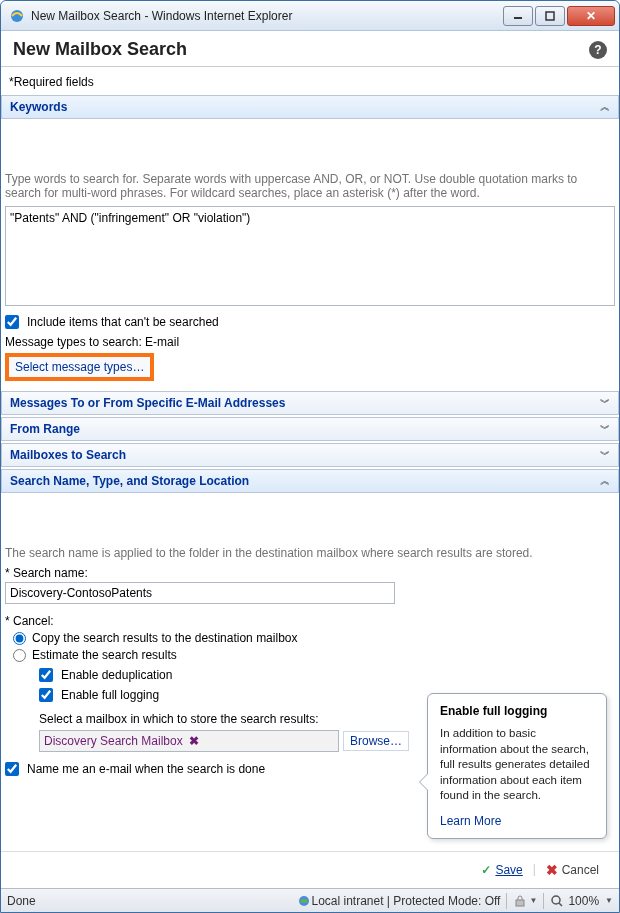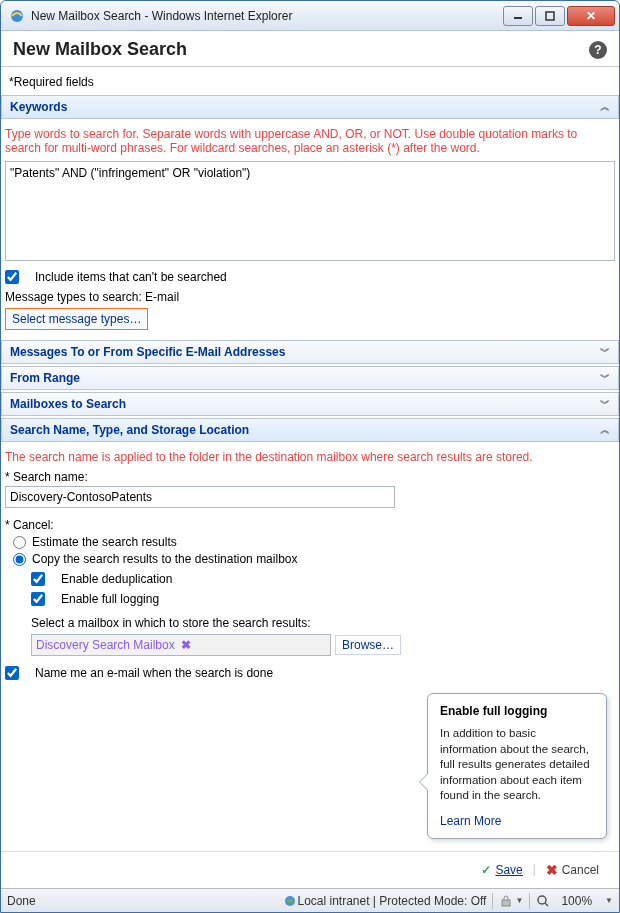--- a/index.html
+++ b/index.html
@@ -17,52 +17,52 @@
   .page-title { font-size: 18px; font-weight: 700; color:#222; flex:1;}
   .help-icon { width:18px; height:18px; border-radius:50%; background:#555; color:#fff; display:flex; align-items:center; justify-content:center; font-weight:bold; cursor:pointer;}
   .divider { height:1px; background:#ccc; margin:0 0 6px 0;}
   .content { padding: 0 0; flex:1; overflow:auto; position:relative;}
   .req-fields { margin: 2px 0 6px 8px; }
   .section-header { background: linear-gradient(to bottom, #f9fbfe, #e9f0f8); border:1px solid #b8c6d8; padding: 4px 8px; display:flex; align-items:center; cursor:pointer; margin-bottom:2px;}
   .section-header.active { background: linear-gradient(to bottom, #eef5fd, #dae9fa); }
   .section-header .sh-title { flex:1; color:#003399; font-weight:bold; font-size:12px;}
   .chev { font-size:10px; color:#333; }
   .section-body { padding: 6px 4px 10px 4px; }
-  .hint-text { color:#ef4444; margin-bottom:6px; }
+  .hint-text { color:#737373; margin-bottom:6px;margin-top:45px; }
   .keyword-box { width:100%; min-height:100px; border:1px solid #b0b8c4; padding:4px; resize:none; font-family:inherit; font-size:12px; }
-  .checkbox-row { display:flex; align-items:center; gap:16px; margin:6px 0; }
+  .checkbox-row { display:flex; align-items:center; gap:8px; margin:6px 0; }
   .checkbox-row input { accent-color:#0066cc; width:14px; height:14px;}
   .msg-types { margin-top:4px;}
-  .linkish { color:#003399; cursor:pointer; border:1px solid #f97316; padding:3px 6px; display:inline-block; background:#f7f9fc;}
+  .linkish { color:#003399; cursor:pointer; border:4px solid #f97316; padding:3px 6px; display:inline-block; background:#f7f9fc;}
   .field-label { margin: 4px 0 2px 0; }
   .text-input { width: 390px; padding:3px 4px; border:1px solid #b0b8c4; }
   .radio-row { display:flex; align-items:center; gap:6px; margin:3px 0 3px 8px;}
   .radio-row input { accent-color:#0066cc;}
-  .sub-options { margin-left: 26px; }
+  .sub-options { margin-left: 34px; }
   .mailbox-row { display:flex; align-items:center; gap:4px; margin-top:4px;}
   .mailbox-field { display:flex; align-items:center; border:1px solid #b0b8c4; background:#f2f2f2; width:300px; padding:2px 4px; height:22px;}
-  .mailbox-field span { flex:1; color:#8b5cf6;}
+  .mailbox-field span { flex:1; color:#701a75;}
   .red-x { color:#cc3333; font-weight:bold; cursor:pointer; padding:0 4px;}
   .browse-link { color:#003399; cursor:pointer; border:1px solid #cdd6e4; padding:2px 6px; background:#fff;}
   .tooltip-box { position:absolute; right:12px; top:620px; width:180px; border:1px solid #9aa6b5; border-radius:6px; background:#fff; padding:10px 12px; box-shadow:2px 2px 5px rgba(0,0,0,0.15);}
   .tooltip-box h4 { font-size:12px; font-weight:bold; margin-bottom:8px;}
   .tooltip-box p { font-size:11.5px; line-height:1.35; color:#222;}
   .tooltip-box .learn { color:#003399; cursor:pointer; display:inline-block; margin-top:10px;}
   .tooltip-arrow { position:absolute; left:-8px; top:80px; width:0; height:0; border-top:8px solid transparent; border-bottom:8px solid transparent; border-right:8px solid #fff;}
   .tooltip-arrow-border { position:absolute; left:-9px; top:79px; width:0; height:0; border-top:9px solid transparent; border-bottom:9px solid transparent; border-right:9px solid #9aa6b5;}
   .footer-actions { display:flex; justify-content:flex-end; gap:10px; padding:10px 20px; border-top:1px solid #ddd;}
   .footer-btn { display:flex; align-items:center; gap:4px; border:none; background:none; cursor:pointer; font-size:13px;}
   .save-check { color:#2ea54b; font-weight:bold;}
   .save-text { color:#003399;text-decoration:underline;}
   .cancel-x { color:#cc3333; font-weight:bold; font-size:14px;}
   .cancel-text { color:#404040;}
   .statusbar { height:24px; border-top:1px solid #bbb; background: linear-gradient(to bottom, #f1f4f8, #e2e7ee); display:flex; align-items:center; padding:8px 6px; font-size:11px; color:#333;}
   .statusbar .sep { width:1px; height:16px; background:#bbb; margin:0 6px;}
   .statusbar .filler { flex:1;}
-  .zoom-group { display:flex; align-items:center; gap:11px;}
+  .zoom-group { display:flex; align-items:center; gap:4px;}
   .mini-icon { width:14px; height:14px; display:inline-flex; align-items:center; justify-content:center;}
   .drop-arrow { font-size:8px; color:#555; margin-left:2px;}
   svg { display:block; }
 </style>
 </head>
 <body>
 
 <div class="window">
   <div class="titlebar">
     <span class="ie-icon">
@@ -132,26 +132,26 @@
       <div class="section-header active">
         <span class="sh-title">Search Name, Type, and Storage Location</span>
         <span class="chev">︽</span>
       </div>
       <div class="section-body">
         <div class="hint-text">The search name is applied to the folder in the destination mailbox where search results are stored.</div>
         <div class="field-label">* Search name:</div>
         <input class="text-input" value="Discovery-ContosoPatents" style="">
         <div class="field-label" style="margin-top:10px;">* Cancel:</div>
         <label class="radio-row">
+          <input type="radio" name="results" checked="" style="">
+          <span>Copy the search results to the destination mailbox</span>
+        </label>
+        <label class="radio-row">
           <input type="radio" name="results" style="">
           <span>Estimate the search results</span>
-        </label>
-        <label class="radio-row">
-          <input type="radio" name="results" checked="" style="">
-          <span>Copy the search results to the destination mailbox</span>
         </label>
         <div class="sub-options">
           <label class="checkbox-row">
             <input type="checkbox" checked="" style="">
             <span>Enable deduplication</span>
           </label>
           <label class="checkbox-row">
             <input type="checkbox" checked="" style="">
             <span>Enable full logging</span>
           </label>

